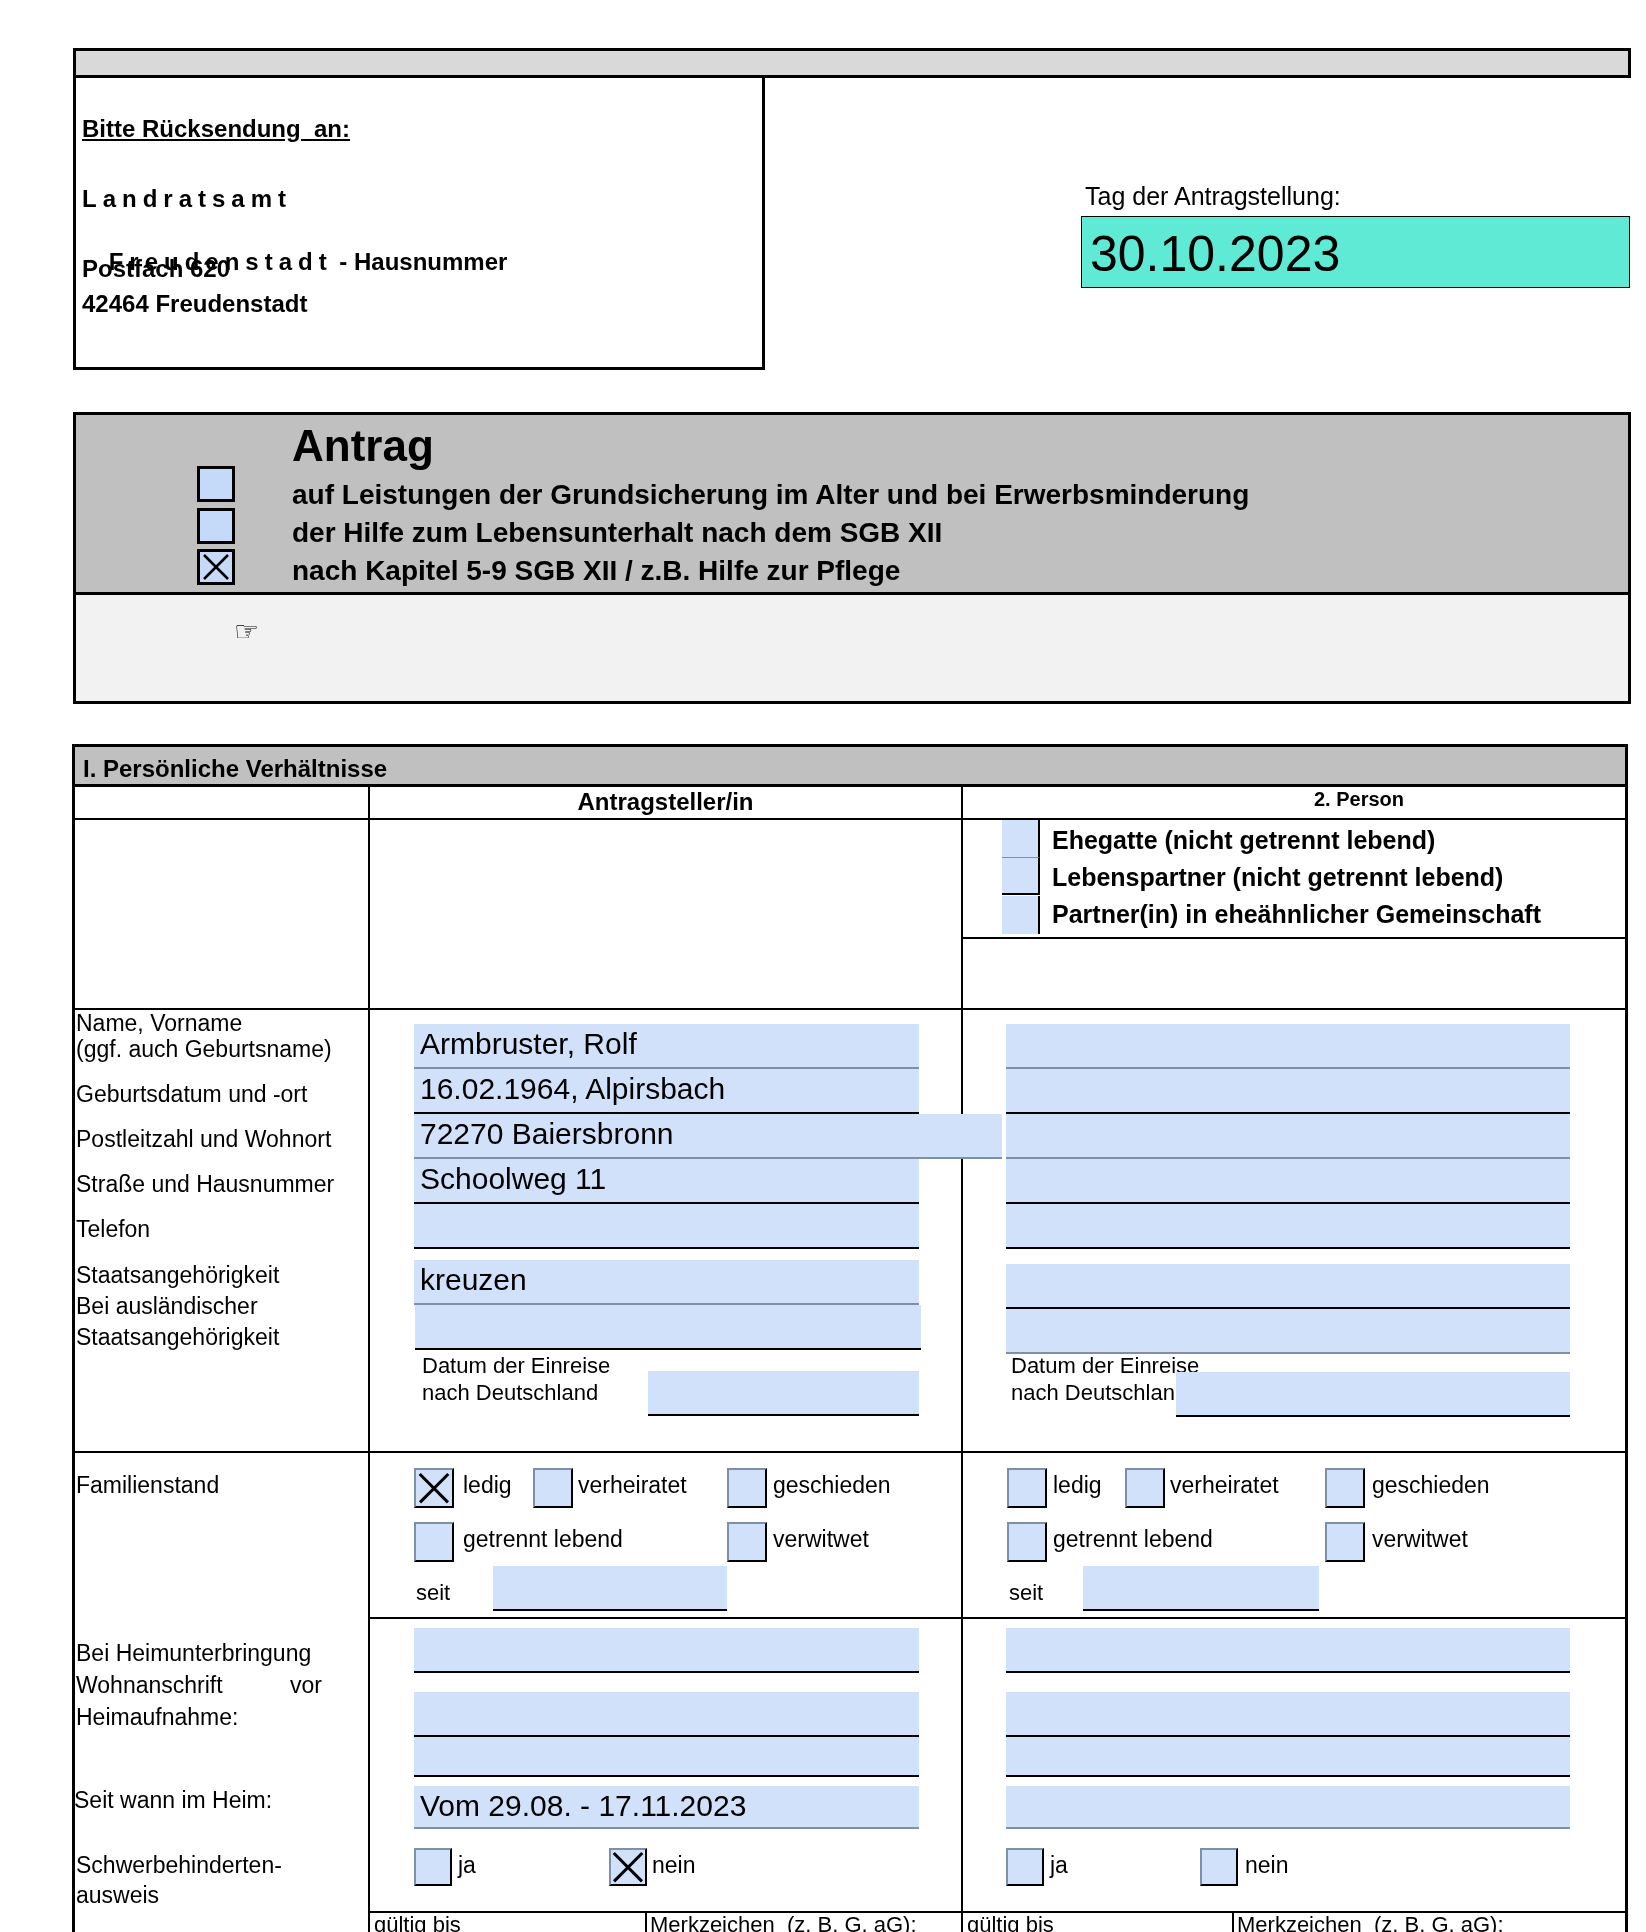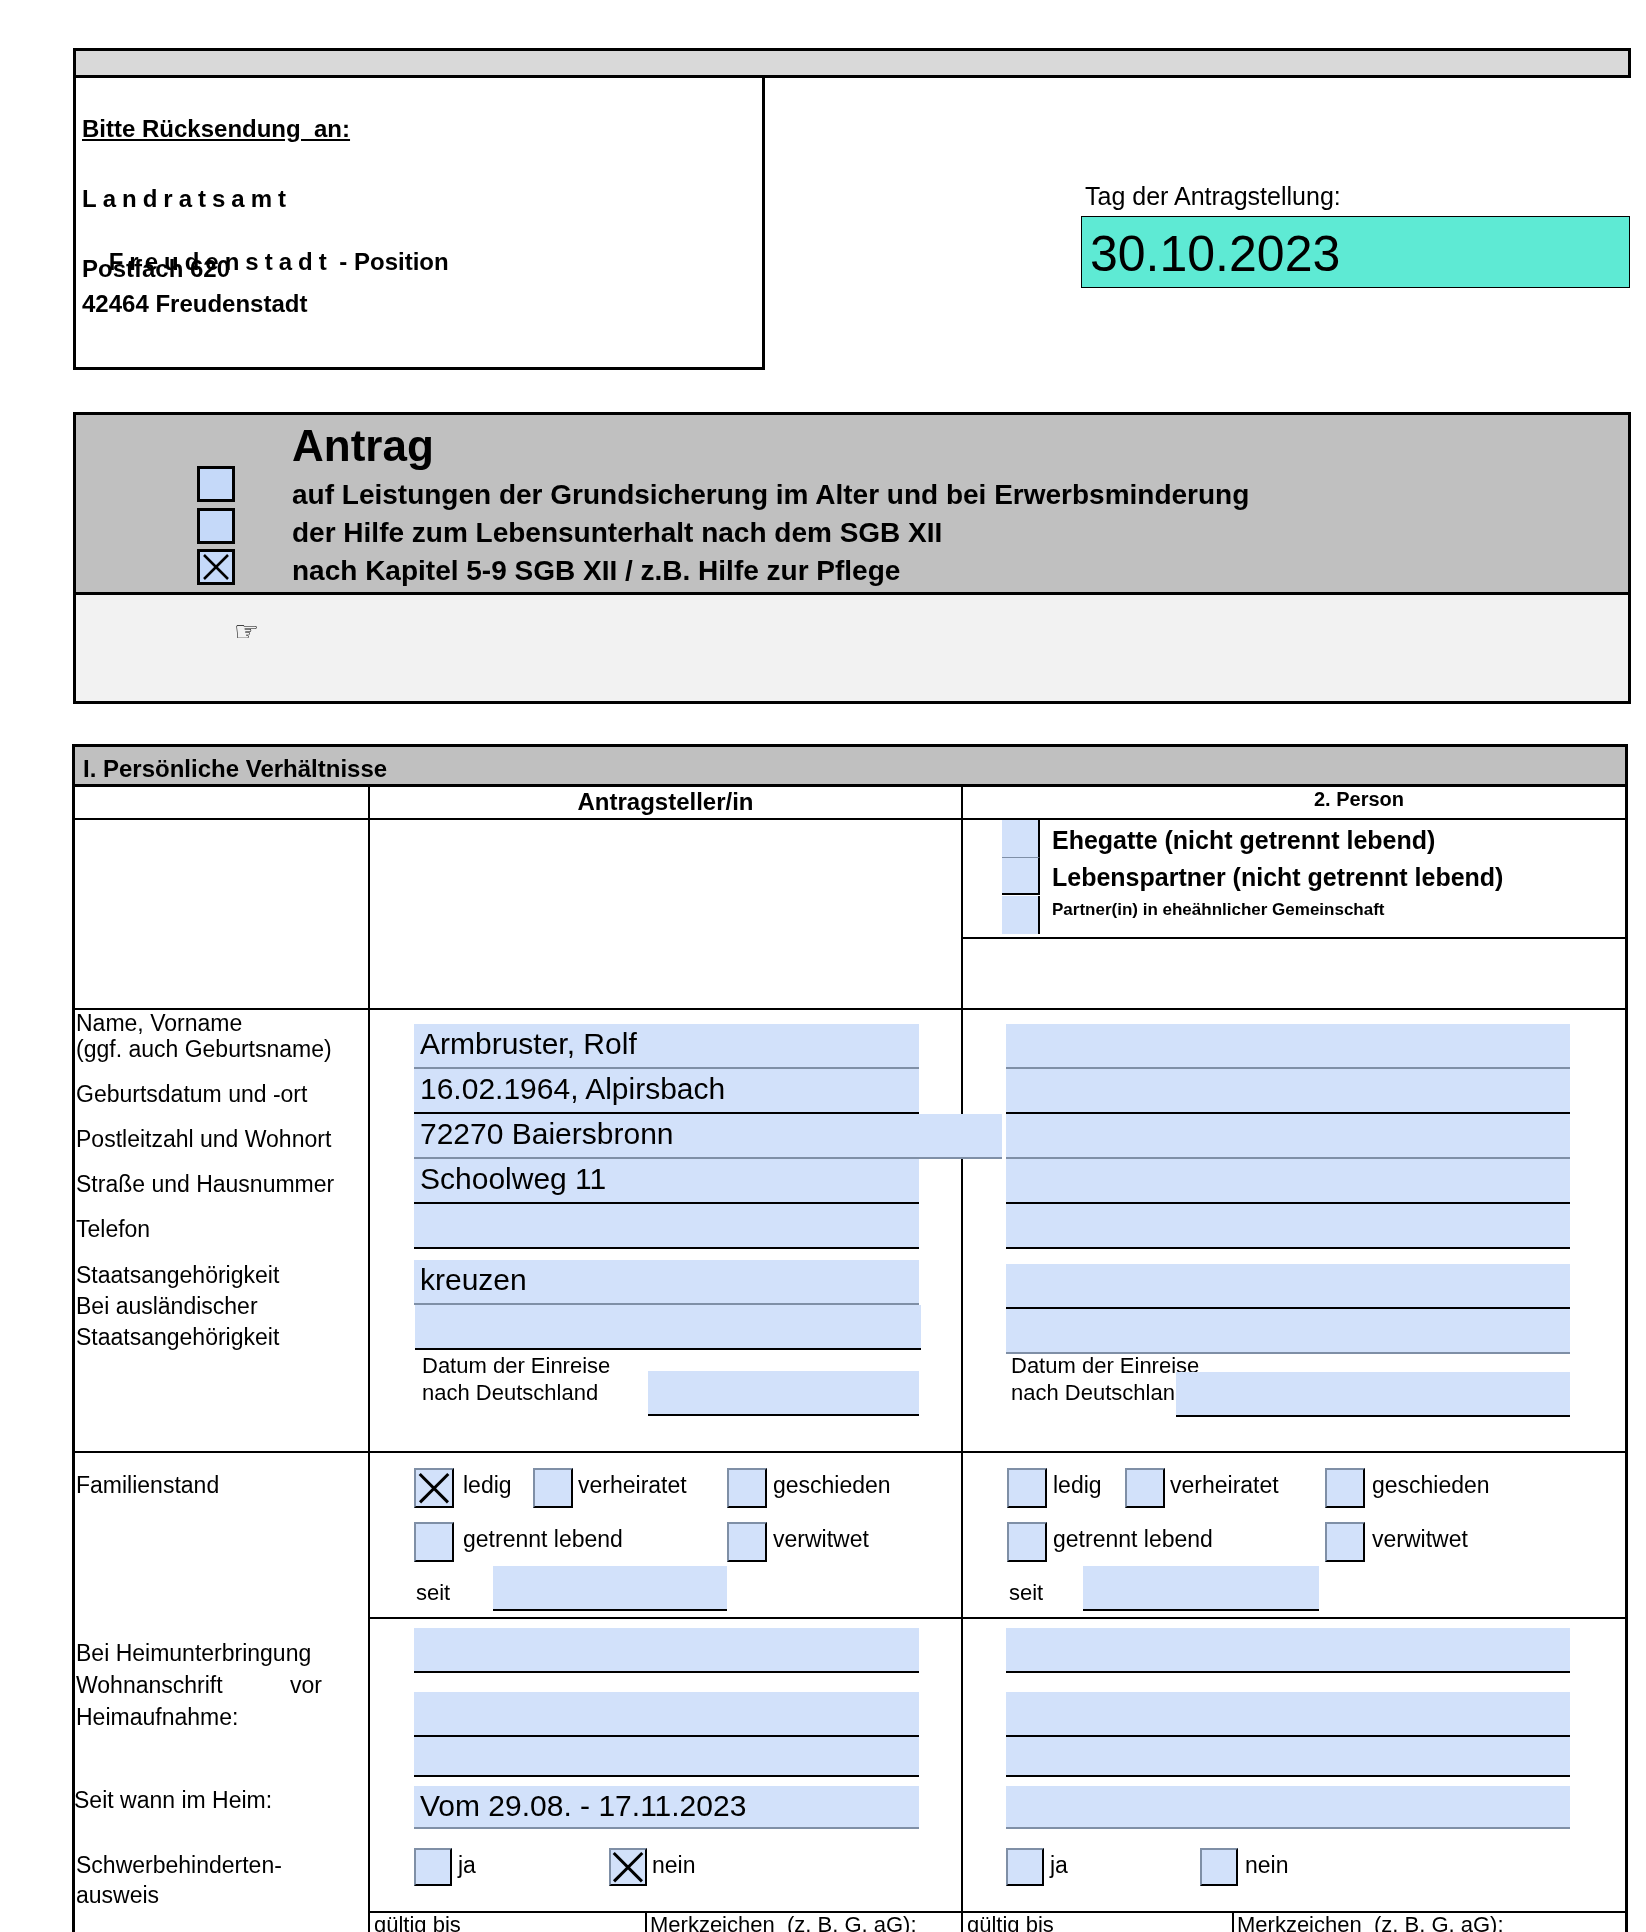--- a/index.html
+++ b/index.html
@@ -22,21 +22,21 @@
 </style>
 </head>
 <body>
 
 <div class="abs" style="left:73px;top:48px;width:1558px;height:30px;background:#d9d9d9;border:3px solid #000;box-sizing:border-box;"></div>
 
 <div class="abs" style="left:73px;top:75px;width:692px;height:295px;border:3px solid #000;box-sizing:border-box;">
   <div class="abs" style="left:6px;top:37px;font-size:24px;font-weight:bold;text-decoration:underline;white-space:pre;">Bitte Rücksendung  an:</div>
   <div class="abs sp" style="left:6px;top:107px;font-size:24px;font-weight:bold;">Landratsamt</div>
   <div class="abs" style="left:6px;top:142px;font-size:24px;font-weight:bold;white-space:pre;">
-    <span class="sp">Freudenstadt</span><span> - Position</span>
+    <span class="sp">Freudenstadt</span><span> - Hausnummer</span>
   </div>
   <div class="abs" style="left:6px;top:177px;font-size:24px;font-weight:bold;">Postfach 620</div>
   <div class="abs" style="left:6px;top:212px;font-size:24px;font-weight:bold;">42464 Freudenstadt</div>
 </div>
 
 <div class="abs" style="left:1085px;top:182px;font-size:25px;">Tag der Antragstellung:</div>
 <div class="abs" style="left:1081px;top:216px;width:549px;height:72px;border:1.5px solid #000;background:#5eead4;box-sizing:border-box;">
   <span style="position:absolute;left:8px;top:8px;font-size:50px;">30.10.2023</span>
 </div>
 
@@ -71,21 +71,21 @@
 
 <div class="abs" style="left:370px;top:788px;width:591px;text-align:center;font-size:24px;font-weight:bold;">Antragsteller/in</div>
 <div class="abs" style="left:963px;top:788px;width:792px;text-align:center;font-size:20px;font-weight:bold;">2. Person</div>
 <div class="hline" style="left:75px;top:818px;width:1550px;"></div>
 
 <div class="abs" style="left:1002px;top:820px;width:38px;height:38px;background:#d2e1fa;border-right:2px solid #000;border-bottom:1.5px solid #7f8fa6;box-sizing:border-box;"></div>
 <div class="abs" style="left:1002px;top:858px;width:38px;height:37px;background:#d2e1fa;border-right:2px solid #000;border-bottom:2px solid #000;box-sizing:border-box;"></div>
 <div class="abs" style="left:1002px;top:896px;width:38px;height:38px;background:#d2e1fa;border-right:2px solid #000;box-sizing:border-box;"></div>
 <div class="abs" style="left:1052px;top:826px;font-size:25px;font-weight:bold;">Ehegatte (nicht getrennt lebend)</div>
 <div class="abs" style="left:1052px;top:863px;font-size:25px;font-weight:bold;">Lebenspartner (nicht getrennt lebend)</div>
-<div class="abs" style="left:1052px;top:900px;font-size:17px;font-weight:bold;">Partner(in) in eheähnlicher Gemeinschaft</div>
+<div class="abs" style="left:1052px;top:900px;font-size:25px;font-weight:bold;">Partner(in) in eheähnlicher Gemeinschaft</div>
 <div class="hline" style="left:963px;top:937px;width:662px;"></div>
 <div class="hline" style="left:75px;top:1008px;width:1550px;"></div>
 
 <div class="lbl" style="left:76px;top:1010px;">Name, Vorname</div>
 <div class="lbl" style="left:76px;top:1036px;">(ggf. auch Geburtsname)</div>
 <div class="lbl" style="left:76px;top:1081px;">Geburtsdatum  und -ort</div>
 <div class="lbl" style="left:76px;top:1126px;">Postleitzahl und Wohnort</div>
 <div class="lbl" style="left:76px;top:1171px;">Straße und Hausnummer</div>
 <div class="lbl" style="left:76px;top:1216px;">Telefon</div>
 <div class="lbl" style="left:76px;top:1262px;">Staatsangehörigkeit</div>

